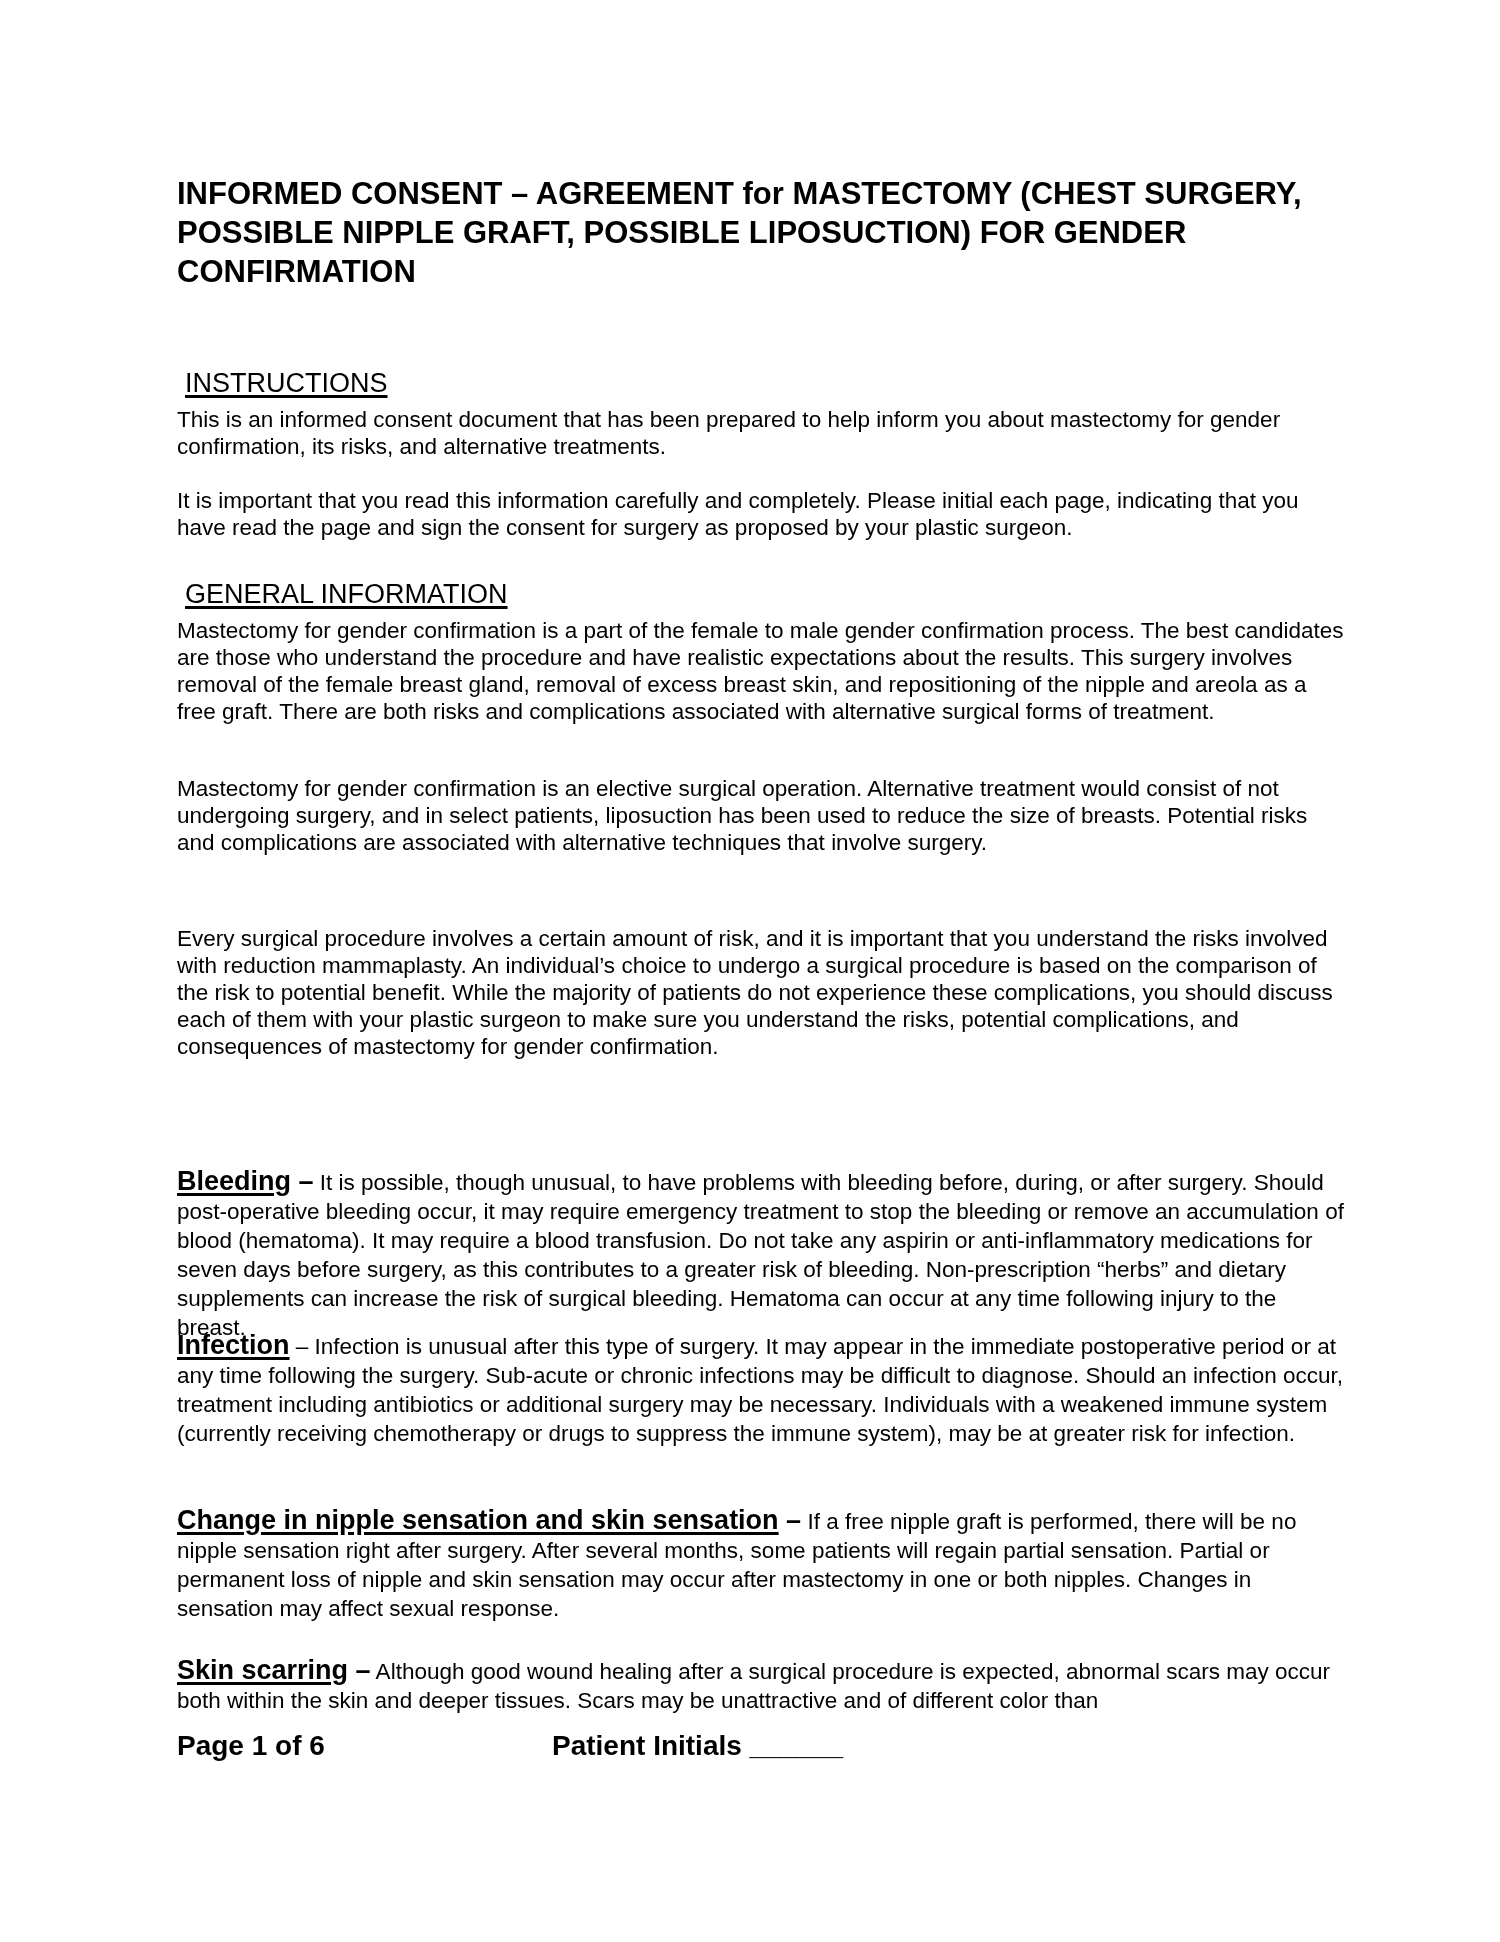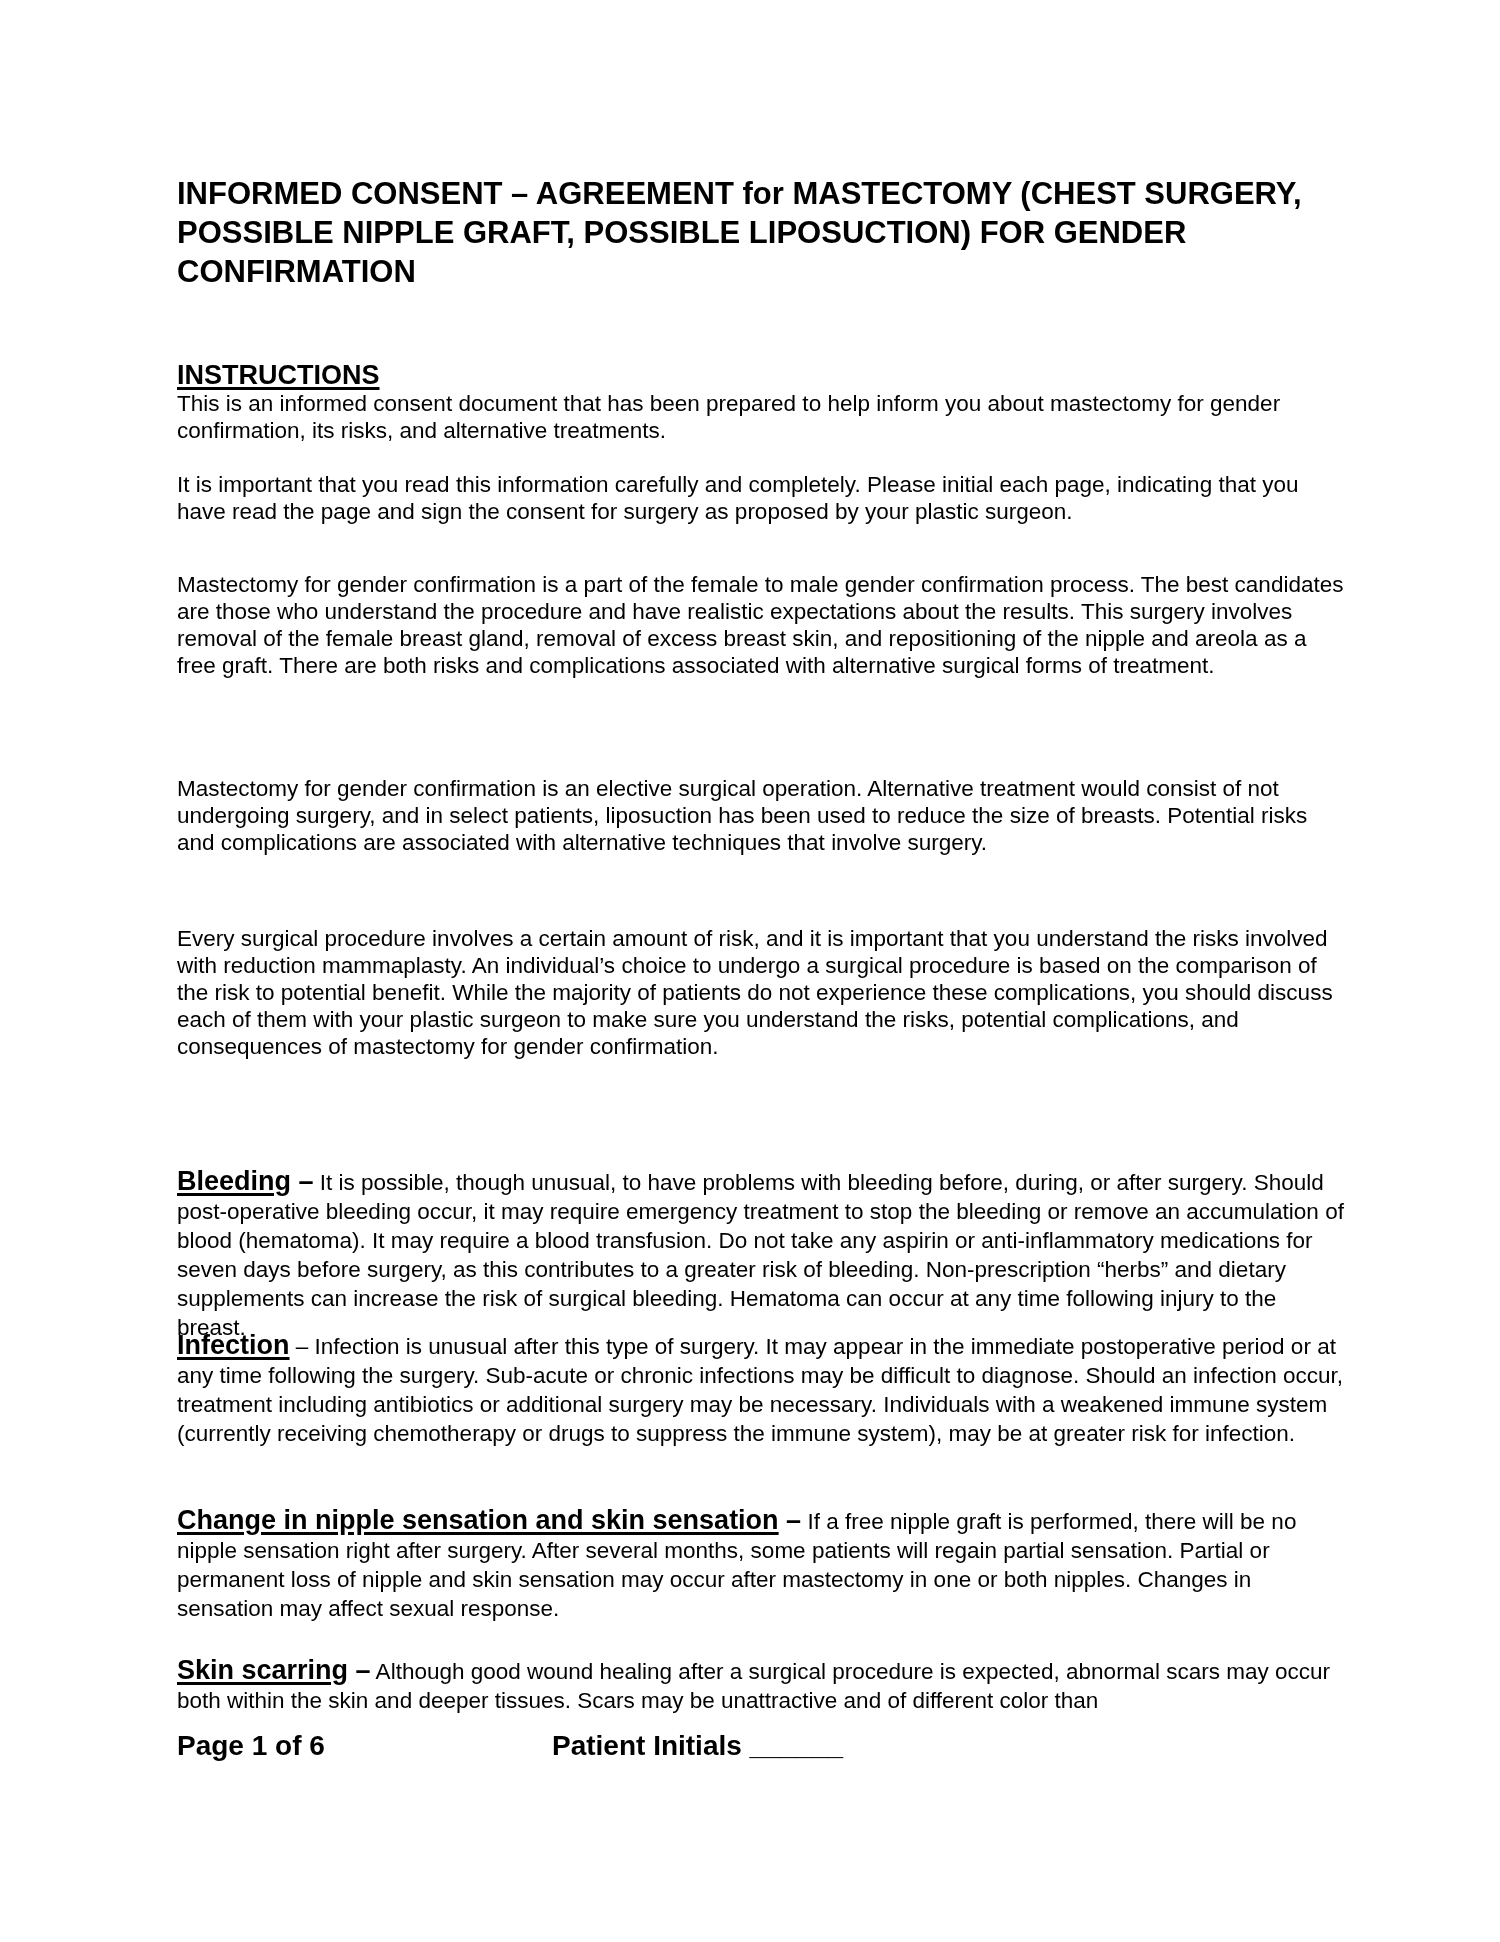--- a/index.html
+++ b/index.html
@@ -31,26 +31,26 @@
       line-height: 39px;
       margin: 0;
     }
     .section {
       position: absolute;
       left: 0;
       width: 1170px;
     }
     .section-heading {
       font-size: 27px;
-      font-weight: bold;
+      font-weight: normal;
       text-decoration: underline;
       text-decoration-thickness: 3px;
       text-underline-offset: 3px;
       line-height: 30px;
-      margin: 0;
+      margin: 8px;
       display: block;
     }
     .para {
       font-size: 22.5px;
       line-height: 27px;
       margin: 0;
       white-space: pre-line;
     }
     .gap {
       height: 35px;
@@ -102,20 +102,21 @@
   <h1 class="doc-title">INFORMED CONSENT – AGREEMENT for MASTECTOMY (CHEST SURGERY, POSSIBLE NIPPLE GRAFT, POSSIBLE LIPOSUCTION) FOR GENDER CONFIRMATION</h1>
 
   <div class="section" style="top:360px;">
     <div class="section-heading">INSTRUCTIONS</div>
     <p class="para">This is an informed consent document that has been prepared to help inform you about mastectomy for gender confirmation, its risks, and alternative treatments.</p>
     <div class="gap"></div>
     <p class="para" style="margin-top:-8px;">It is important that you read this information carefully and completely. Please initial each page, indicating that you have read the page and sign the consent for surgery as proposed by your plastic surgeon.</p>
   </div>
 
   <div class="section" style="top:571px;">
+    <div class="section-heading">GENERAL INFORMATION</div>
     <p class="para">Mastectomy for gender confirmation is a part of the female to male gender confirmation process.  The best candidates are those who understand the procedure and have realistic expectations about the results.  This surgery involves removal of the female breast gland, removal of excess breast skin, and repositioning of the nipple and areola as a free graft.  There are both risks and complications associated with alternative surgical forms of treatment.</p>
   </div>
 
   <div class="section" style="top:775px;">
     <p class="para">Mastectomy for gender confirmation is an elective surgical operation.  Alternative treatment would consist of not undergoing surgery, and in select patients, liposuction has been used to reduce the size of breasts. Potential risks and complications are associated with alternative techniques that involve surgery.</p>
   </div>
 
   <div class="section" style="top:925px;">
     <p class="para">Every surgical procedure involves a certain amount of risk, and it is important that you understand the risks involved with reduction mammaplasty.  An individual’s choice to undergo a surgical procedure is based on the comparison of the risk to potential benefit.  While the majority of patients do not experience these complications, you should discuss each of them with your plastic surgeon to make sure you understand the risks, potential complications, and consequences of mastectomy for gender confirmation.</p>
   </div>

